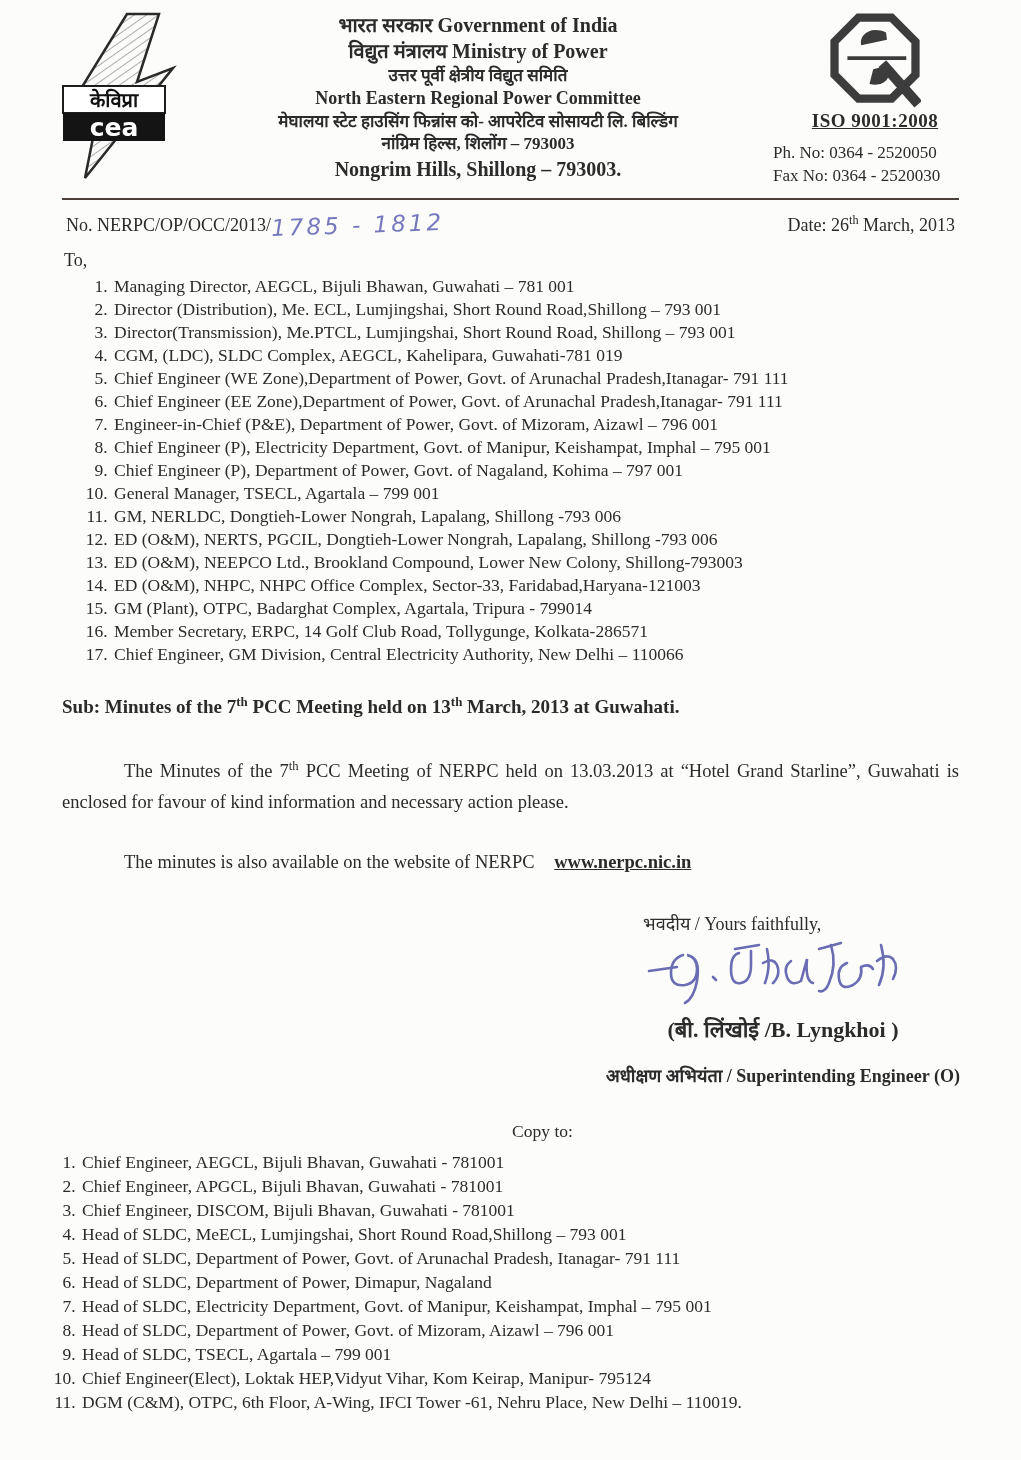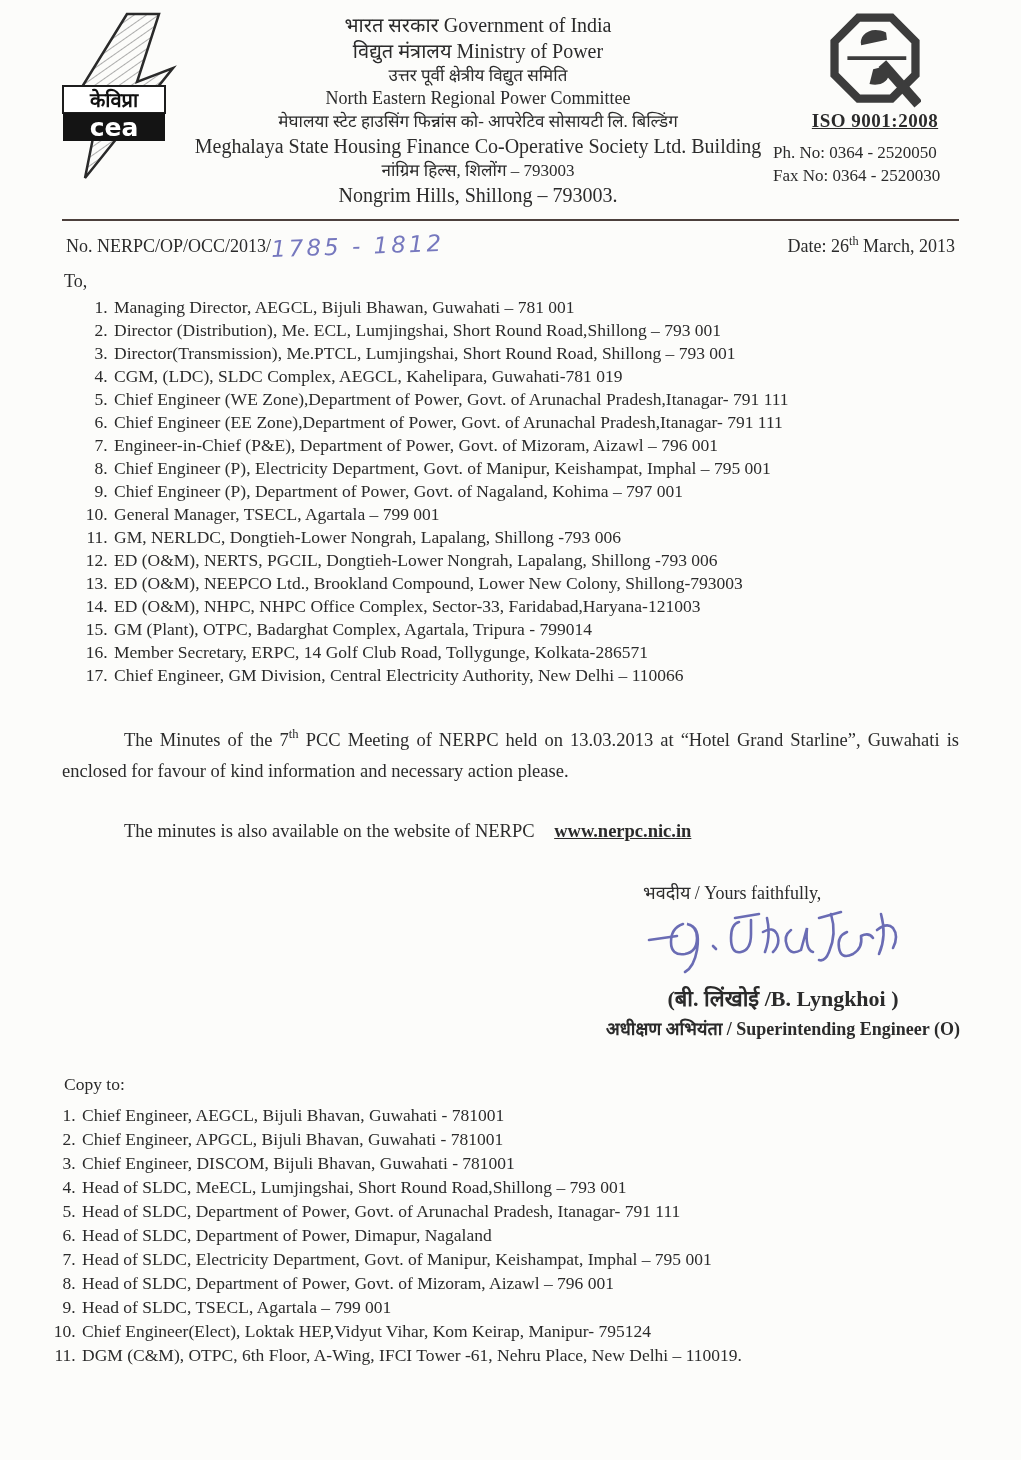--- a/index.html
+++ b/index.html
@@ -8,21 +8,21 @@
     background:#fcfcfa;
     font-family:"Liberation Serif","DejaVu Serif",serif;
     color:#2b2b2b;
     -webkit-font-smoothing:antialiased;
   }
   .page{width:1021px;height:1460px;overflow:hidden;position:relative;}
 
   
   .letterhead{display:flex;align-items:flex-start;padding:10px 40px 2px 55px;}
   .logo-cea{width:132px;flex:0 0 132px;}
-  .head-center{flex:1;text-align:center;line-height:1.32;padding-top:2px;}
+  .head-center{flex:1;text-align:center;line-height:1.32;padding-top:2px;font-weight:bold;}
   .hl-hindi-lg{font-size:20px;}
   .hl-en-lg{font-size:18px;}
   .hl-hindi-sm{font-size:17px;}
   .hl-en-md{font-size:20px;}
   .head-right{width:212px;flex:0 0 212px;text-align:center;padding-top:2px;}
   .iso-mark{display:block;margin:0 auto;}
   .iso-label{font-weight:bold;font-size:19px;margin-top:2px;letter-spacing:.5px;text-decoration:underline;}
   .contact{margin-top:10px;text-align:left;font-size:17px;line-height:1.35;padding-left:4px;white-space:nowrap;}
 
   .rule{border:none;border-top:2.5px solid #4c403c;margin:8px 62px 0 62px;}
@@ -49,24 +49,24 @@
   .subject{margin:30px 66px 0 62px;font-size:19px;font-weight:bold;}
   .bodypara{margin:38px 62px 0 62px;font-size:18.5px;line-height:31px;text-align:justify;text-indent:62px;}
   .webline{margin:34px 62px 0 62px;font-size:18.5px;text-indent:62px;}
   .weblink{font-weight:bold;text-decoration:underline;margin-left:15px;}
 
   
   .sig-block{width:420px;margin:38px 28px 0 auto;text-align:center;}
   .valediction{font-size:18px;text-align:left;padding-left:70px;white-space:nowrap;}
   .sig-scribble{display:block;margin:2px auto 0 auto;}
   .sig-name{font-weight:bold;font-size:22px;margin-top:4px;}
-  .sig-title{font-weight:bold;font-size:18px;margin-top:4px;white-space:nowrap;}
+  .sig-title{font-weight:bold;font-size:18px;margin-top:20px;white-space:nowrap;}
 
   
-  .copy-label{margin:34px 0 0 64px;font-size:17.5px;}
+  .copy-label{margin:34px 0 0 64px;font-size:17.5px;text-align:center;}
   ol.copy{margin:8px 0 0 0;padding-left:80px;font-size:17.5px;line-height:24px;}
   ol.copy li{padding-left:2px;}
 </style>
 </head>
 <body>
 
 <div class="page">
 
   <div class="letterhead">
 
@@ -84,21 +84,20 @@
         <text x="59" y="126" text-anchor="middle" font-size="25" font-weight="bold" fill="#fff" font-family="'DejaVu Sans',sans-serif">cea</text>
       </svg>
     </div>
 
     <div class="head-center">
       <div class="hl-hindi-lg">भारत सरकार Government of India</div>
       <div class="hl-hindi-lg">विद्युत मंत्रालय Ministry of Power</div>
       <div class="hl-hindi-sm">उत्तर पूर्वी क्षेत्रीय विद्युत समिति</div>
       <div class="hl-en-lg">North Eastern Regional Power Committee</div>
       <div class="hl-hindi-sm">मेघालया स्टेट हाउसिंग फिन्नांस को- आपरेटिव सोसायटी लि. बिल्डिंग</div>
-      <div class="hl-en-md">Meghalaya State Housing Finance Co-Operative Society Ltd. Building</div>
       <div class="hl-hindi-sm">नांग्रिम हिल्स, शिलोंग – 793003</div>
       <div class="hl-en-md">Nongrim Hills, Shillong – 793003.</div>
     </div>
 
     <div class="head-right">
       <svg class="iso-mark" width="92" height="96" viewBox="0 0 100 104">
         <polygon points="32,6 68,6 94,32 94,68 68,94 32,94 6,68 6,32" fill="none" stroke="#3c3c3c" stroke-width="9"></polygon>
         <line x1="58" y1="56" x2="97" y2="100" stroke="#3c3c3c" stroke-width="11"></line>
         <path d="M62,22 C44,14 32,26 35,36 L63,30 Z" fill="#3c3c3c"></path>
         <line x1="20" y1="50" x2="84" y2="50" stroke="#3c3c3c" stroke-width="4"></line>
@@ -137,20 +136,23 @@
       <li>General Manager, TSECL, Agartala – 799 001</li>
       <li>GM, NERLDC, Dongtieh-Lower Nongrah, Lapalang, Shillong -793 006</li>
       <li>ED (O&amp;M), NERTS, PGCIL, Dongtieh-Lower Nongrah, Lapalang, Shillong -793 006</li>
       <li>ED (O&amp;M), NEEPCO Ltd., Brookland Compound, Lower New Colony, Shillong-793003</li>
       <li>ED (O&amp;M), NHPC, NHPC Office Complex, Sector-33, Faridabad,Haryana-121003</li>
       <li>GM (Plant), OTPC, Badarghat Complex, Agartala, Tripura - 799014</li>
       <li>Member Secretary, ERPC, 14 Golf Club Road, Tollygunge, Kolkata-286571</li>
       <li>Chief Engineer, GM Division, Central Electricity Authority, New Delhi – 110066</li>
     </ol>
 
+  <div class="subject">
+    <span>Sub: Minutes of the 7</span><sup class="sp">th</sup><span> PCC Meeting held on 13</span><sup class="sp">th</sup><span> March, 2013 at Guwahati.</span>
+  </div>
 
   <p class="bodypara">
     <span>The Minutes of the 7</span><sup class="sp">th</sup><span> PCC Meeting of NERPC held on 13.03.2013 at “Hotel Grand Starline”, Guwahati is enclosed for favour of kind information and necessary action please.</span>
   </p>
 
   <p class="webline">
     <span>The minutes is also available on the website of NERPC </span><span class="weblink">www.nerpc.nic.in</span>
   </p>
 
   <div class="sig-block">

